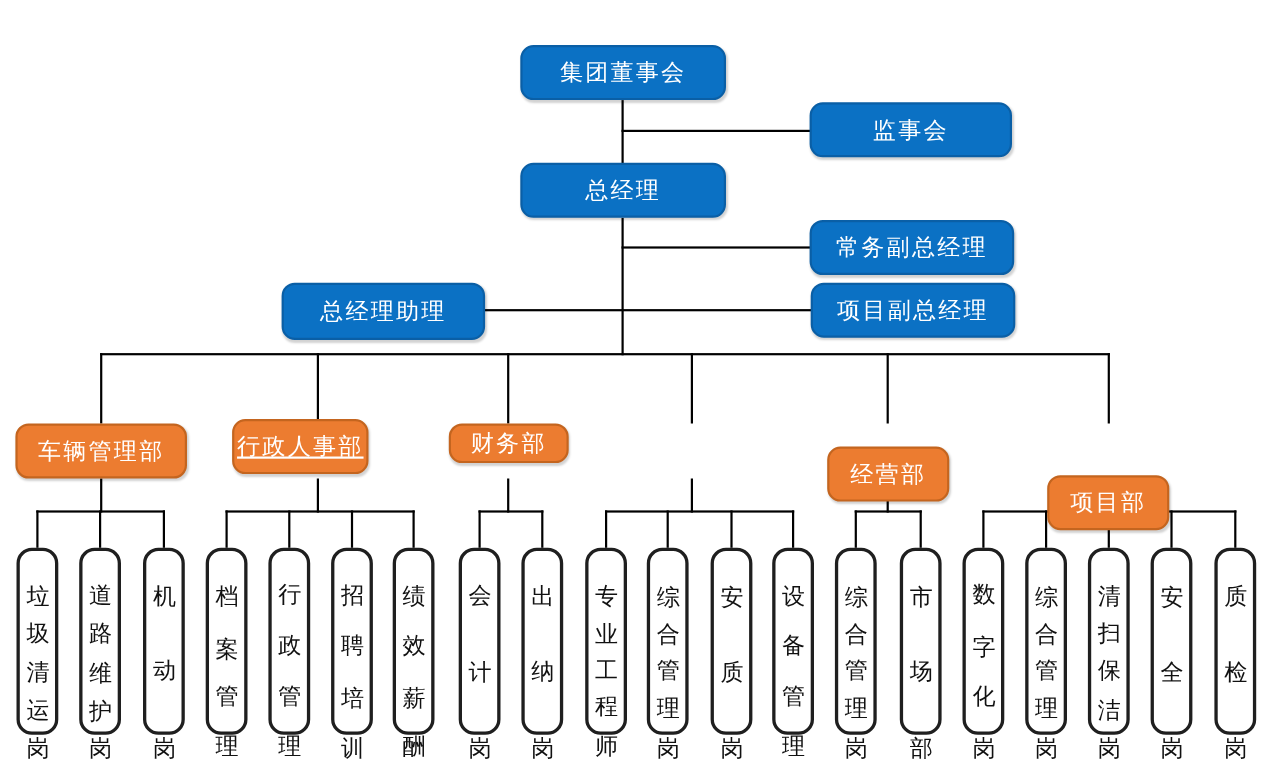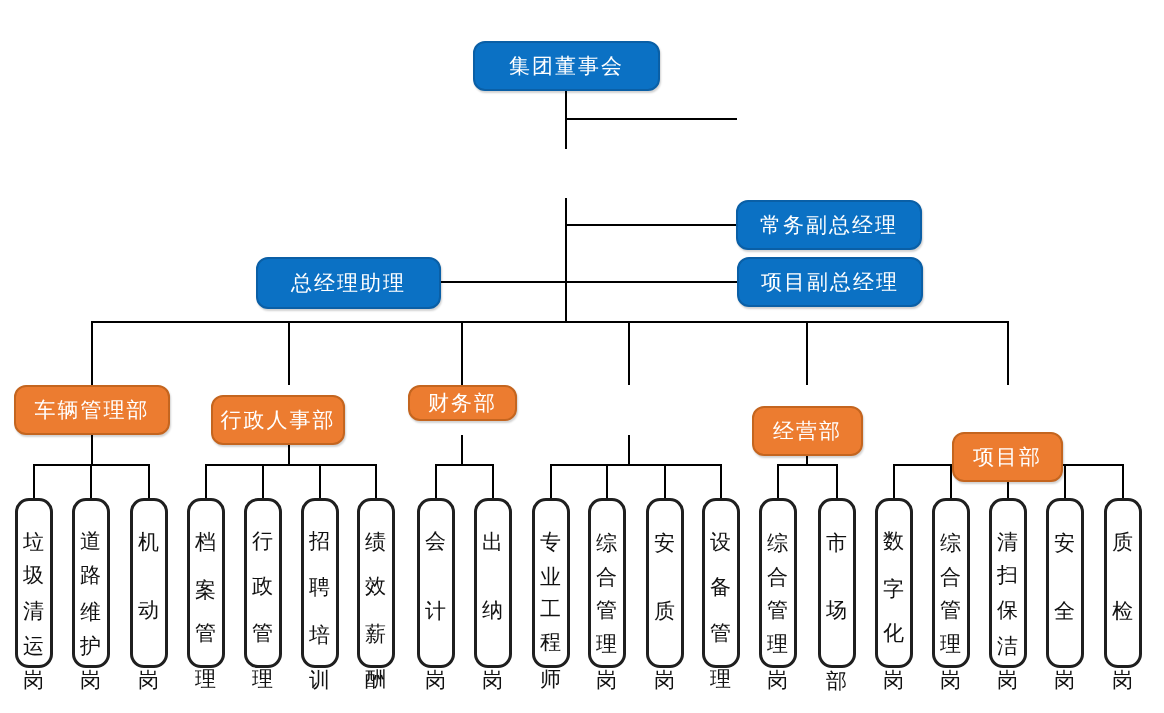--- a/index.html
+++ b/index.html
@@ -86,38 +86,44 @@
   <div class="ln" style="left:893px;top:464px;width:2px;height:34px;"></div>
   <div class="ln" style="left:950px;top:464px;width:2px;height:34px;"></div>
   <div class="ln" style="left:1007px;top:464px;width:2px;height:34px;"></div>
   <div class="ln" style="left:1064px;top:464px;width:2px;height:34px;"></div>
   <div class="ln" style="left:1122px;top:464px;width:2px;height:34px;"></div>
 
   <div class="node exec" style="left:473px;top:41px;width:187px;height:50px;">
       <span>集团董事会</span>
     </div>
 
-
+  <div class="node exec" style="left:736px;top:93px;width:184px;height:50px;">
+      <span>监事会</span>
+    </div>
+
+  <div class="node exec" style="left:473px;top:148px;width:187px;height:50px;">
+      <span>总经理</span>
+    </div>
 
   <div class="node exec" style="left:736px;top:200px;width:186px;height:50px;">
       <span>常务副总经理</span>
     </div>
 
   <div class="node exec" style="left:256px;top:257px;width:185px;height:52px;">
       <span>总经理助理</span>
     </div>
 
   <div class="node exec" style="left:737px;top:257px;width:186px;height:50px;">
       <span>项目副总经理</span>
     </div>
 
   <div class="node dept" style="left:14px;top:385px;width:156px;height:50px;">
       <span>车辆管理部</span>
     </div>
-  <div class="node dept" style="left:211px;top:395px;width:134px;height:50px;">
+  <div class="node dept" style="left:211px;top:381px;width:124px;height:50px;text-decoration:underline;">
       <span>行政人事部</span>
     </div>
   <div class="node dept" style="left:408px;top:385px;width:109px;height:36px;">
       <span>财务部</span>
     </div>
   <div class="node dept" style="left:752px;top:385px;width:111px;height:50px;margin-top:21px;">
       <span>经营部</span>
     </div>
   <div class="node dept" style="left:952px;top:385px;width:111px;height:50px;margin-top:47px;">
       <span>项目部</span>

